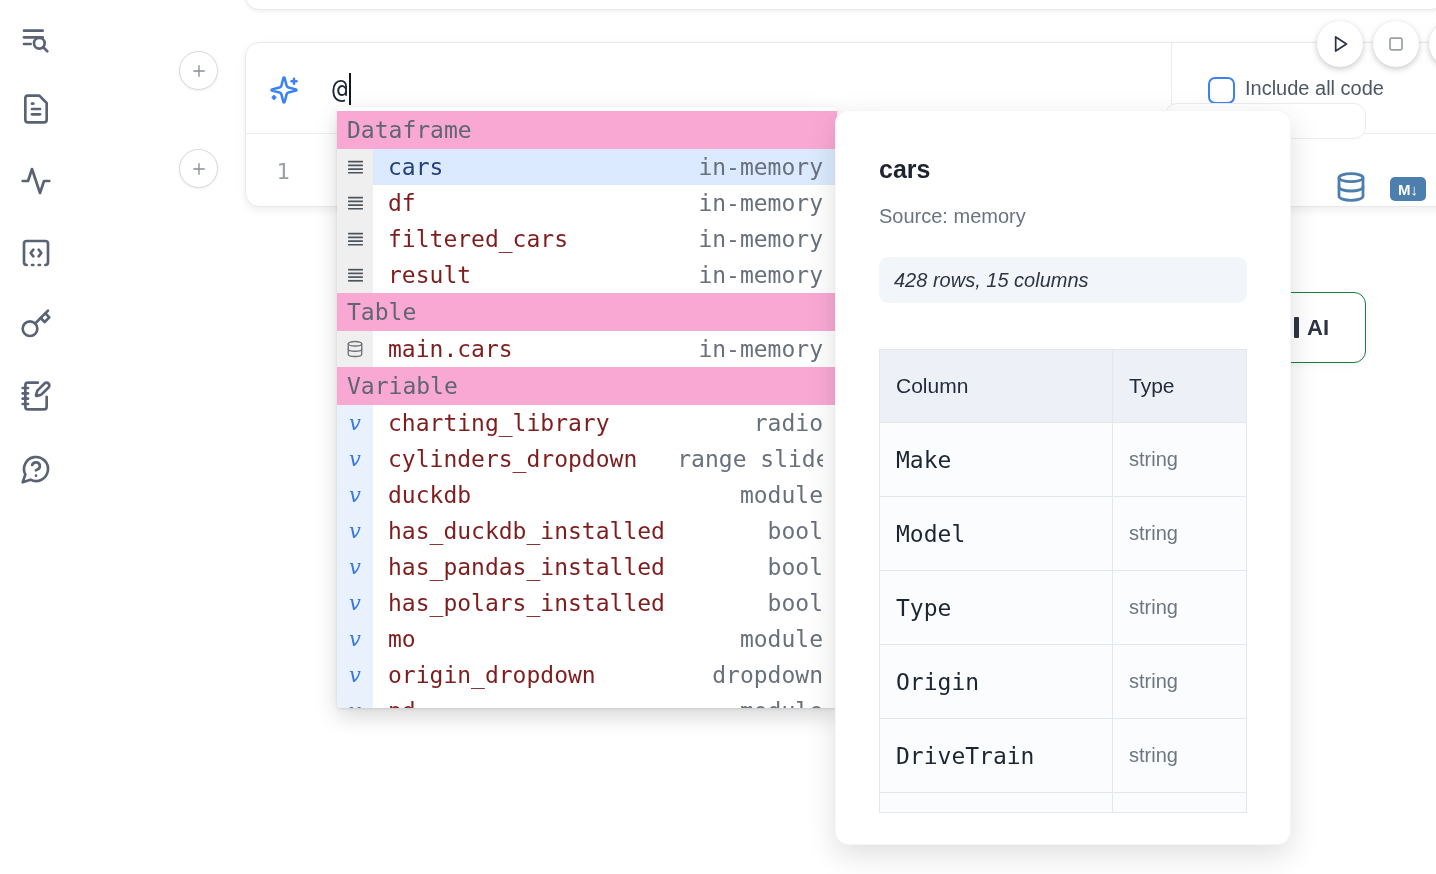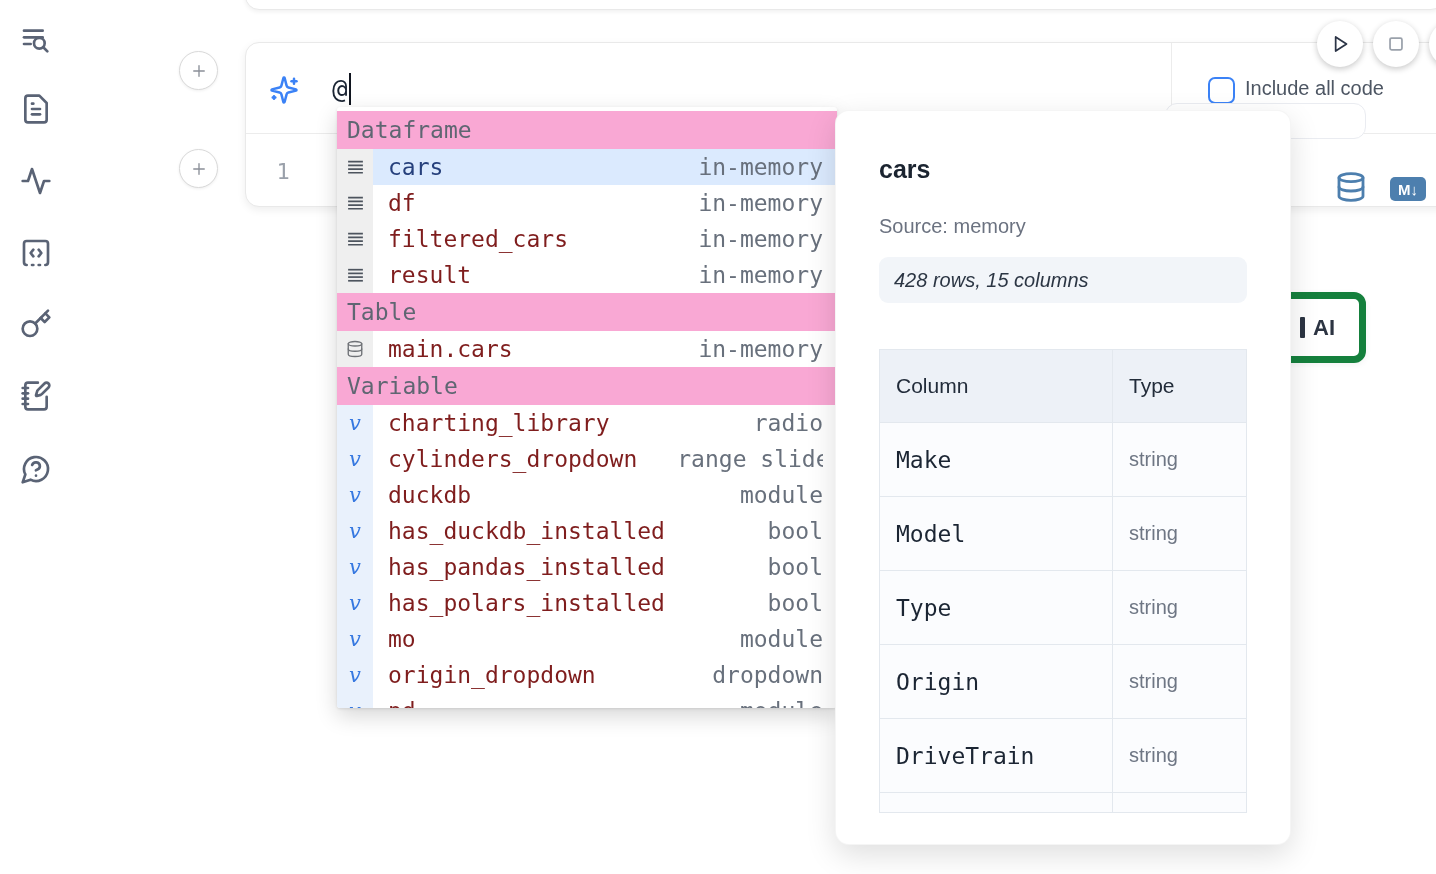--- a/index.html
+++ b/index.html
@@ -44,21 +44,21 @@
 
   
   .circle-btn { position:absolute; top:21px; width:46px; height:46px; border-radius:50%; background:#fff;
     box-shadow:0 2px 6px rgba(0,0,0,.22); display:flex; align-items:center; justify-content:center; z-index:3; cursor:pointer; }
   .circle-btn svg { width:26px; height:26px; fill:none; stroke-linejoin:round; stroke-linecap:round; }
 
   
   .card-a { position:absolute; left:1165px; top:103px; width:201px; height:36px; background:#fff;
     border:1px solid #eaecf1; border-radius:12px; z-index:3; }
   .ai-chip { position:absolute; left:1240px; top:292px; width:126px; height:71px; background:#fff;
-    border:7px solid #15803d; border-radius:12px; box-shadow:0 2px 6px rgba(0,0,0,.05); z-index:3;
+    border:1px solid #15803d; border-radius:12px; box-shadow:0 2px 6px rgba(0,0,0,.05); z-index:3;
     display:flex; align-items:center; }
   .ai-chip .frag { display:inline-block; width:5px; height:21px; background:#2c3442; border-radius:1px; margin-left:53px; margin-right:8px; }
   .ai-chip .lbl { font-weight:bold; font-size:22px; color:#2c3442; }
 
   
   .dropdown { position:absolute; left:337px; top:107px; width:500px; height:601px; background:#fff; border-radius:3px;
     box-shadow:0 8px 22px rgba(0,0,0,.16), 0 1px 3px rgba(0,0,0,.1); z-index:5; overflow:hidden; padding-top:4px;
     font-family:"DejaVu Sans Mono", monospace; font-size:23px; }
   .ac-header { height:38px; display:flex; align-items:center; padding-left:10px; background:#f9a8d4; color:#5f6672; }
   .ac-item { height:36px; display:flex; align-items:center; cursor:pointer; }
@@ -68,21 +68,21 @@
   .ac-item .nm { margin-left:15px; margin-right:40px; white-space:nowrap; flex:0 0 auto; color:#7f1d1d; }
   .ac-item .tp { margin-left:auto; margin-right:14px; white-space:nowrap; overflow:hidden; color:#68707c; }
   .ac-item.sel { background:#dbeafe; }
   .ac-item.sel .nm { color:#26407c; }
   .vglyph { font-family:"DejaVu Serif", serif; font-style:italic; font-size:21px; color:#3678e0; }
 
   
   .preview { position:absolute; left:835px; top:110px; width:456px; height:735px; background:#fff; border-radius:14px;
     border:1px solid rgba(0,0,0,.04); box-shadow:0 10px 30px rgba(0,0,0,.13); z-index:6; }
   .pv-title { position:absolute; left:43px; top:44px; font-size:25px; font-weight:bold; color:#1b2430; }
-  .pv-source { position:absolute; left:43px; top:104px; font-size:20px; color:#6b7280; }
+  .pv-source { position:absolute; left:43px; top:94px; font-size:20px; color:#6b7280; }
   .pv-pill { position:absolute; left:43px; top:146px; width:368px; height:46px; background:#f2f5f9; border-radius:9px;
     display:flex; align-items:center; padding-left:15px; font-size:20px; color:#2c3644;font-style:italic; }
   .pv-table { position:absolute; left:43px; top:238px; width:368px; height:464px; overflow:hidden;
     border:1px solid #e3e8ee; background:#fbfcfe; }
   .pv-tr { display:flex; height:74px; border-top:1px solid #e3e8ee; }
   .pv-tr.hd { height:72px; border-top:none; background:#edf1f7; }
   .pv-td1 { width:233px; border-right:1px solid #e3e8ee; display:flex; align-items:center; padding-left:16px; }
   .pv-td2 { flex:1; display:flex; align-items:center; padding-left:16px; }
   .pv-tr.hd .pv-td1, .pv-tr.hd .pv-td2 { font-size:21px; color:#222c3a; }
   .pv-col { font-family:"DejaVu Sans Mono", monospace; font-size:23px; color:#1b2533; }

